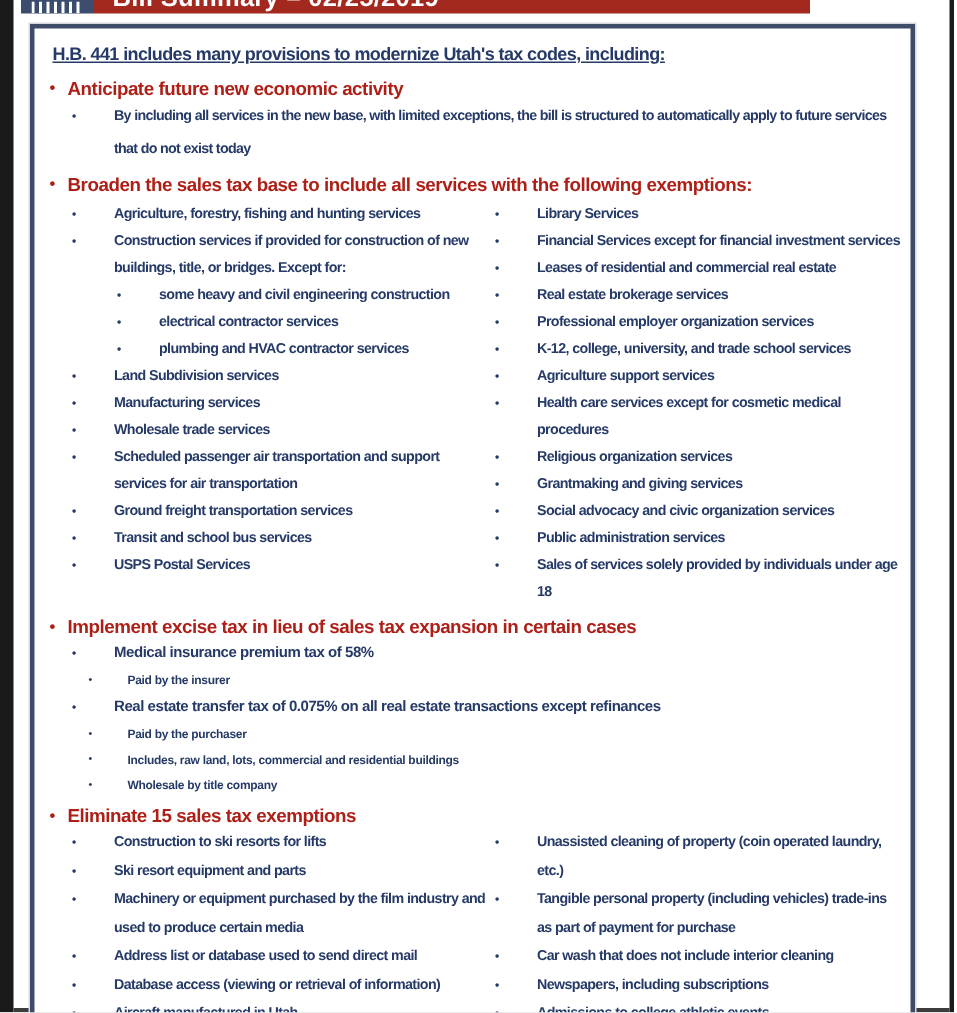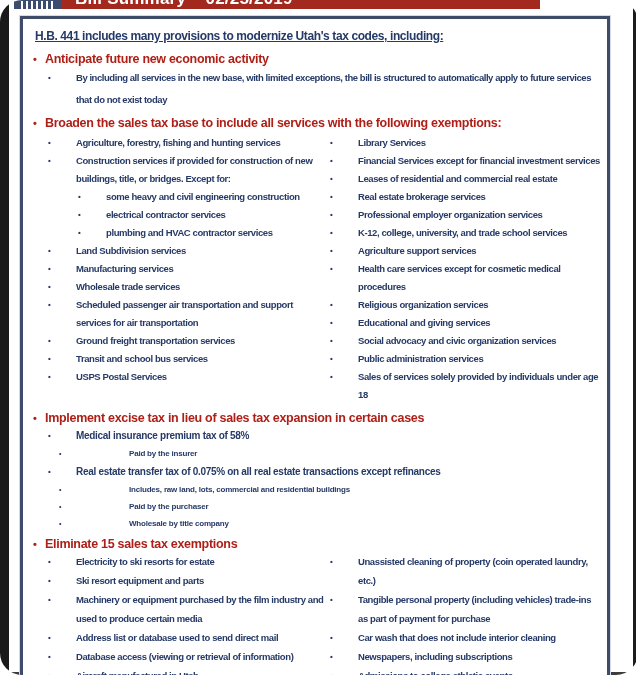--- a/index.html
+++ b/index.html
@@ -1,19 +1,18 @@
 <!DOCTYPE html>
 <html><head>
 <meta charset="utf-8">
 <style>
   html,body{margin:0;padding:0;background:#ffffff;}
   .screen{
     position:relative;width:638px;height:675px;overflow:hidden;background:#ffffff;
     font-family:"Liberation Sans", sans-serif;
-    border-radius:22px;
   }
   
   .left-strip{position:absolute;left:0;top:0;width:9px;height:675px;background:#1a1a1a;}
   .right-strip{position:absolute;left:633px;top:0;width:3px;height:675px;background:#1c1c1c;}
   .bottom-line{position:absolute;left:9px;top:672px;width:624px;height:3px;background:#3c3c3c;}
 
   
   .icon-box{position:absolute;left:14px;top:0;width:48px;height:9px;background:#3c4c6e;overflow:hidden;}
   .icon-box svg{position:absolute;left:7px;bottom:0;}
   .red-bar{position:absolute;left:62px;top:0;width:478px;height:9px;background:#a3281e;overflow:hidden;}
@@ -46,21 +45,21 @@
   
   .cols{display:flex;}
   .cols .li{font-size:9.5px;letter-spacing:-0.4px;line-height:18px;}
   .col-left{width:294px;flex:0 0 294px;}
   .col-right{flex:1 1 auto;}
   .col-right .lvl2{margin-left:5px;}
   .elim .li{line-height:19px;}
 
   
   .excise .lvl2{font-size:10px;letter-spacing:-0.3px;line-height:19px;}
-  .excise .lvl3{font-size:8px;letter-spacing:-0.2px;line-height:17px;margin-left:28px;gap:44px;}
+  .excise .lvl3{font-size:8px;letter-spacing:-0.2px;line-height:17px;margin-left:28px;}
   .excise .lvl3 .bullet{flex:0 0 10px;font-size:7px;}
 </style>
 </head>
 <body>
 
 <div class="screen">
   <div class="left-strip"></div>
   <div class="right-strip"></div>
   <div class="bottom-line"></div>
 
@@ -185,21 +184,21 @@
             <div class="li lvl2">
               <span class="bullet">•</span>
               <span class="txt">Health care services except for cosmetic medical procedures</span>
             </div>
             <div class="li lvl2">
               <span class="bullet">•</span>
               <span class="txt">Religious organization services</span>
             </div>
             <div class="li lvl2">
               <span class="bullet">•</span>
-              <span class="txt">Educational and giving services</span>
+              <span class="txt">Grantmaking and giving services</span>
             </div>
             <div class="li lvl2">
               <span class="bullet">•</span>
               <span class="txt">Social advocacy and civic organization services</span>
             </div>
             <div class="li lvl2">
               <span class="bullet">•</span>
               <span class="txt">Public administration services</span>
             </div>
             <div class="li lvl2">
@@ -223,43 +222,43 @@
           <div class="li lvl3">
             <span class="bullet">•</span>
             <span class="txt">Paid by the insurer</span>
           </div>
           <div class="li lvl2">
             <span class="bullet">•</span>
             <span class="txt">Real estate transfer tax of 0.075% on all real estate transactions except refinances</span>
           </div>
           <div class="li lvl3">
             <span class="bullet">•</span>
+            <span class="txt">Paid by the purchaser</span>
+          </div>
+          <div class="li lvl3">
+            <span class="bullet">•</span>
             <span class="txt">Includes, raw land, lots, commercial and residential buildings</span>
-          </div>
-          <div class="li lvl3">
-            <span class="bullet">•</span>
-            <span class="txt">Paid by the purchaser</span>
           </div>
           <div class="li lvl3">
             <span class="bullet">•</span>
             <span class="txt">Wholesale by title company</span>
           </div>
         </div>
     </div>
 
     <div>
       <div class="h1row m-top4">
         <span class="hbullet">•</span>
         <span>Eliminate 15 sales tax exemptions</span>
       </div>
       <div class="cols elim">
         <div class="col-left">
             <div class="li lvl2">
               <span class="bullet">•</span>
-              <span class="txt">Electricity to ski resorts for estate</span>
+              <span class="txt">Construction to ski resorts for lifts</span>
             </div>
             <div class="li lvl2">
               <span class="bullet">•</span>
               <span class="txt">Ski resort equipment and parts</span>
             </div>
             <div class="li lvl2">
               <span class="bullet">•</span>
               <span class="txt">Machinery or equipment purchased by the film industry and used to produce certain media</span>
             </div>
             <div class="li lvl2">

